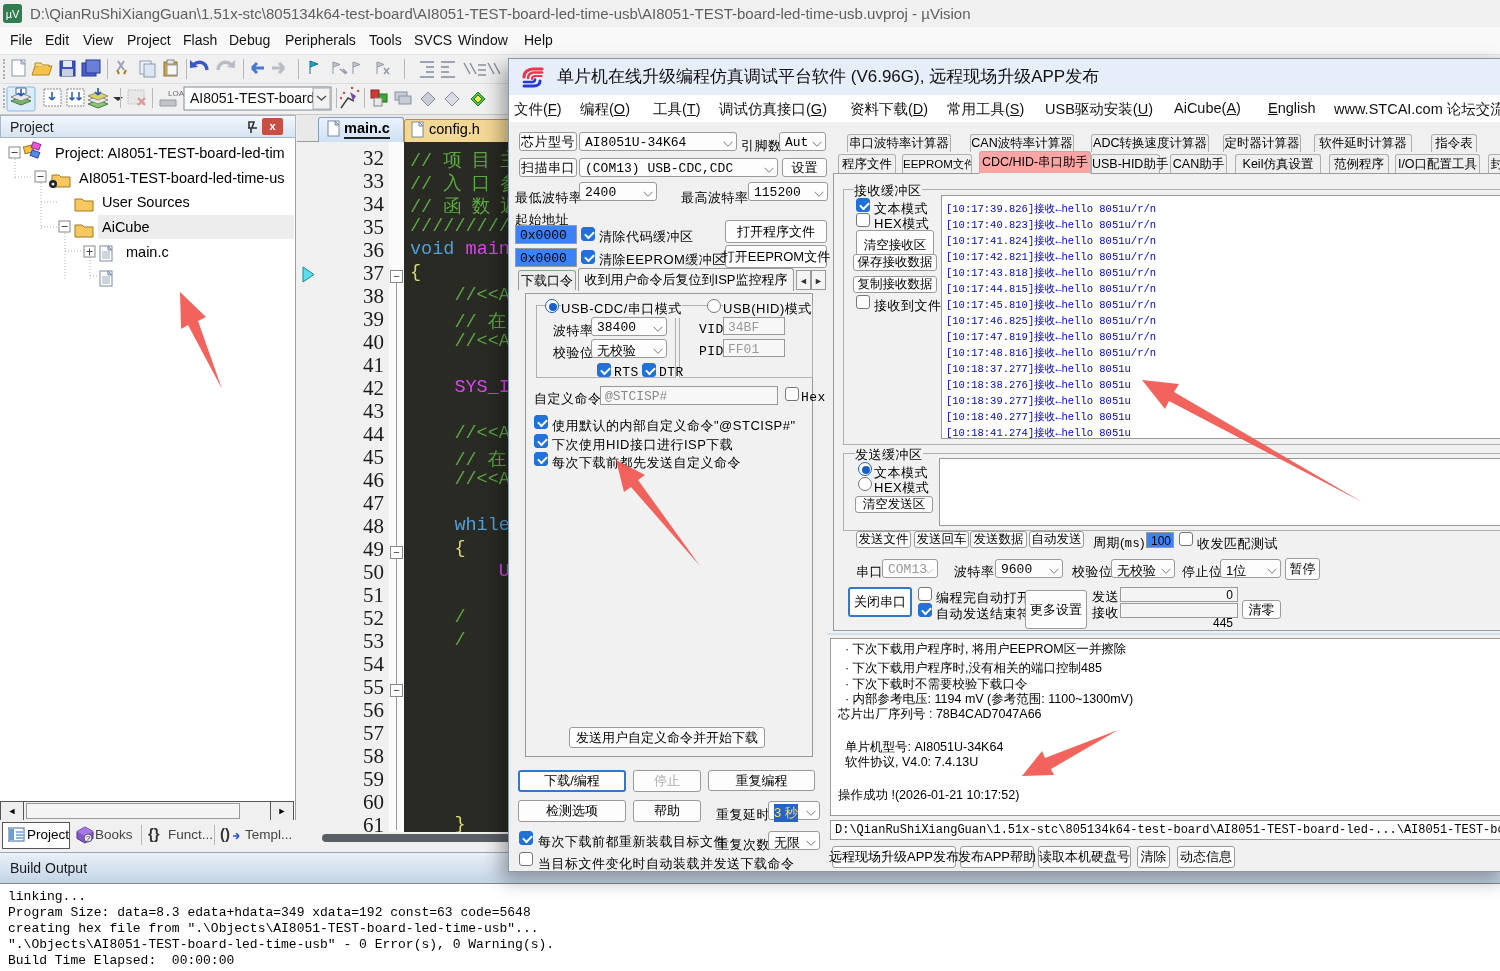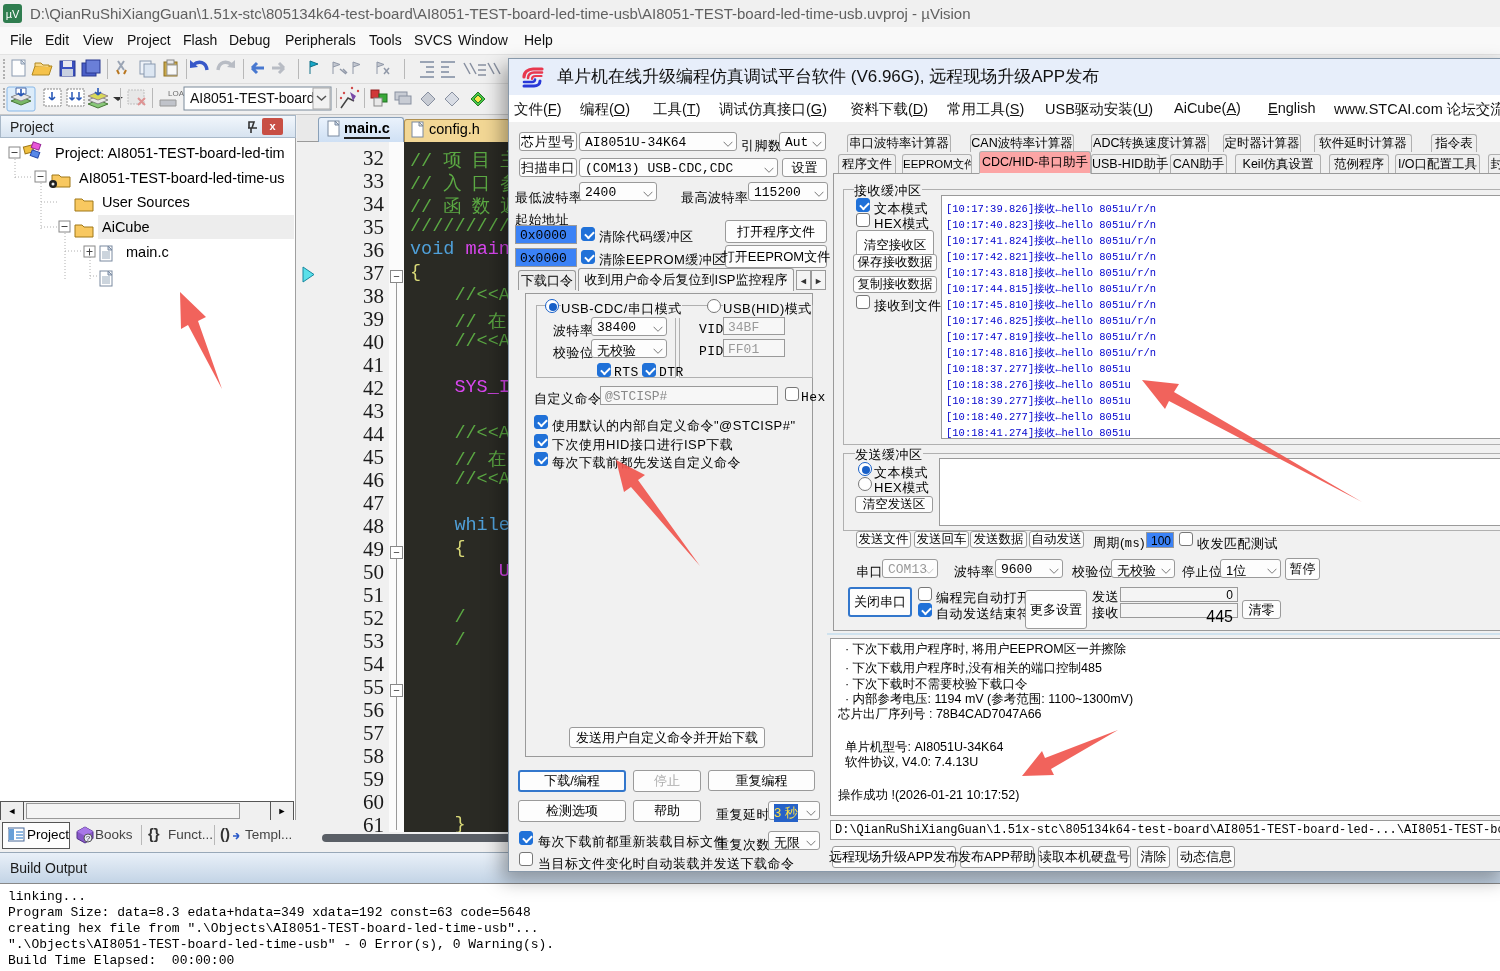--- a/index.html
+++ b/index.html
@@ -582,21 +582,21 @@
       <span class="lbl" style="left:427px;top:530px">编程完自动打开</span>
 <div class="cb on" style="left:409px;top:544px"></div>
       <span class="lbl" style="left:427px;top:546px">自动发送结束符</span>
 <div class="btn" style="left:516px;top:531px;width:62px;height:39px">更多设置</div>
 <span class="lbl" style="left:583px;top:529px">发送</span>
 <div class="inp" style="left:611px;top:528px;width:118px;height:15px;background:#f4f4f4">
         <span style="position:absolute;right:4px;left:auto;top:0;font-size:12px">0</span>
       </div>
 <span class="lbl" style="left:583px;top:545px">接收</span>
 <div class="inp" style="left:611px;top:544px;width:118px;height:15px;background:#f4f4f4">
-        <span style="position:absolute;right:4px;left:auto;top:4px;font-size:16px">445</span>
+        <span style="position:absolute;right:4px;left:auto;top:12px;font-size:12px">445</span>
       </div>
 <div class="btn" style="left:733px;top:541px;width:39px;height:19px">清零</div>
 <div class="abs" style="left:318px;top:574px;width:682px;height:2px;background:#cfe2ee"></div>
 <div class="abs" style="left:321px;top:579px;width:676px;height:178px;background:#fff;border:1px solid #9a9a9a;overflow:hidden">
 <div class="infl" style="top:2px">  · 下次下载用户程序时, 将用户EEPROM区一并擦除</div>
 <div class="infl" style="top:21px">  · 下次下载用户程序时,没有相关的端口控制485</div>
 <div class="infl" style="top:37px">  · 下次下载时不需要校验下载口令</div>
 <div class="infl" style="top:52px">  · 内部参考电压: 1194 mV (参考范围: 1100~1300mV)</div>
 <div class="infl" style="top:67px">芯片出厂序列号 : 78B4CAD7047A66</div>
 <div class="infl" style="top:100px">  单片机型号: AI8051U-34K64</div>

